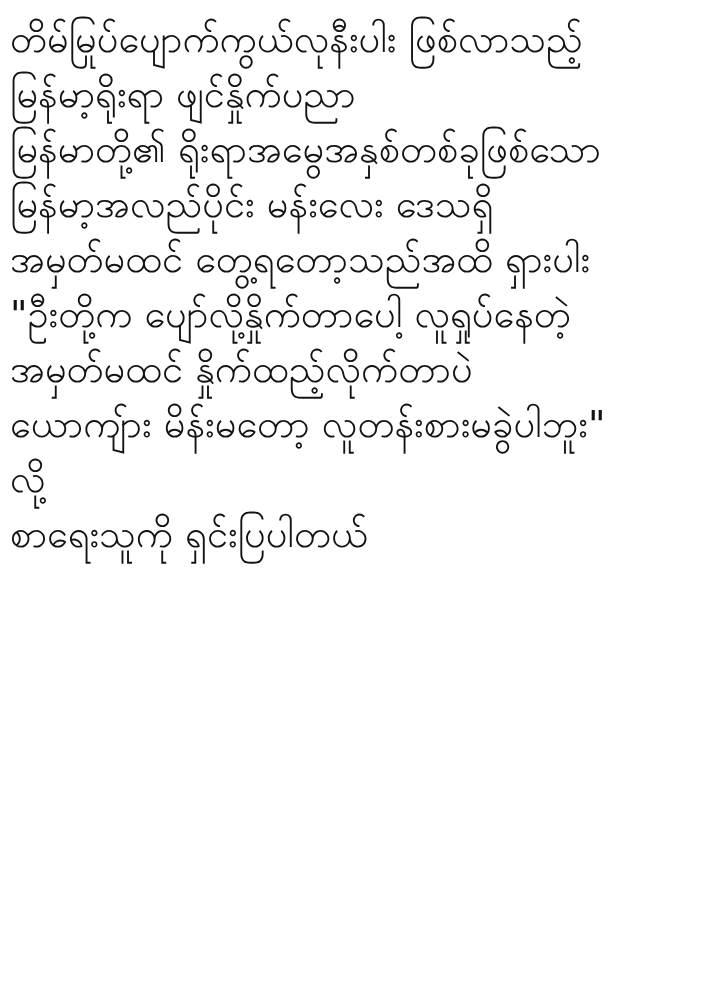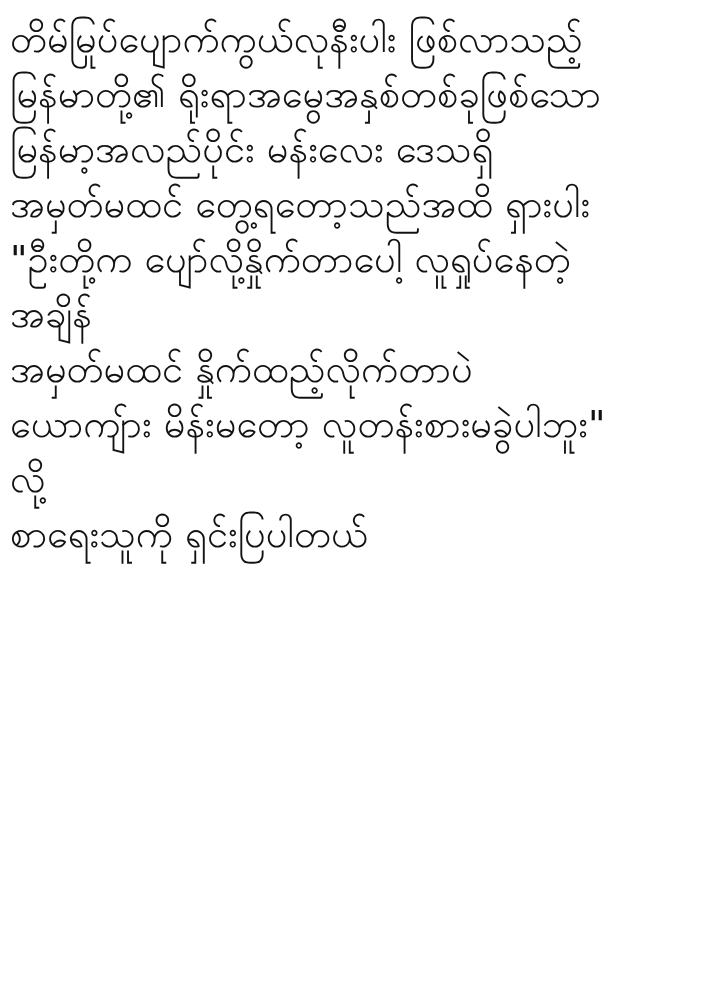--- a/index.html
+++ b/index.html
@@ -27,22 +27,22 @@
     white-space: nowrap;
     font-weight: 400;
     color: #121212;
   }
 </style>
 </head>
 <body>
 
 <div class="doc">
   <div class="line">တိမ်မြုပ်ပျောက်ကွယ်လုနီးပါး ဖြစ်လာသည့်</div>
+  <div class="line">မြန်မာ့ရိုးရာ ဖျင်နှိုက်ပညာ</div>
   <div class="line">မြန်မာတို့၏ ရိုးရာအမွေအနှစ်တစ်ခုဖြစ်သော</div>
   <div class="line">မြန်မာ့အလည်ပိုင်း မန်းလေး ဒေသရှိ</div>
   <div class="line">အမှတ်မထင် တွေ့ရတော့သည်အထိ ရှားပါး</div>
   <div class="line">"ဦးတို့က ပျော်လို့နှိုက်တာပေါ့ လူရှုပ်နေတဲ့</div>
-  <div class="line">အချိန်</div>
   <div class="line">အမှတ်မထင် နှိုက်ထည့်လိုက်တာပဲ</div>
   <div class="line">ယောကျ်ား မိန်းမတော့ လူတန်းစားမခွဲပါဘူး"</div>
   <div class="line">လို့</div>
   <div class="line">စာရေးသူကို ရှင်းပြပါတယ်</div>
 </div>
 
 </body></html>

